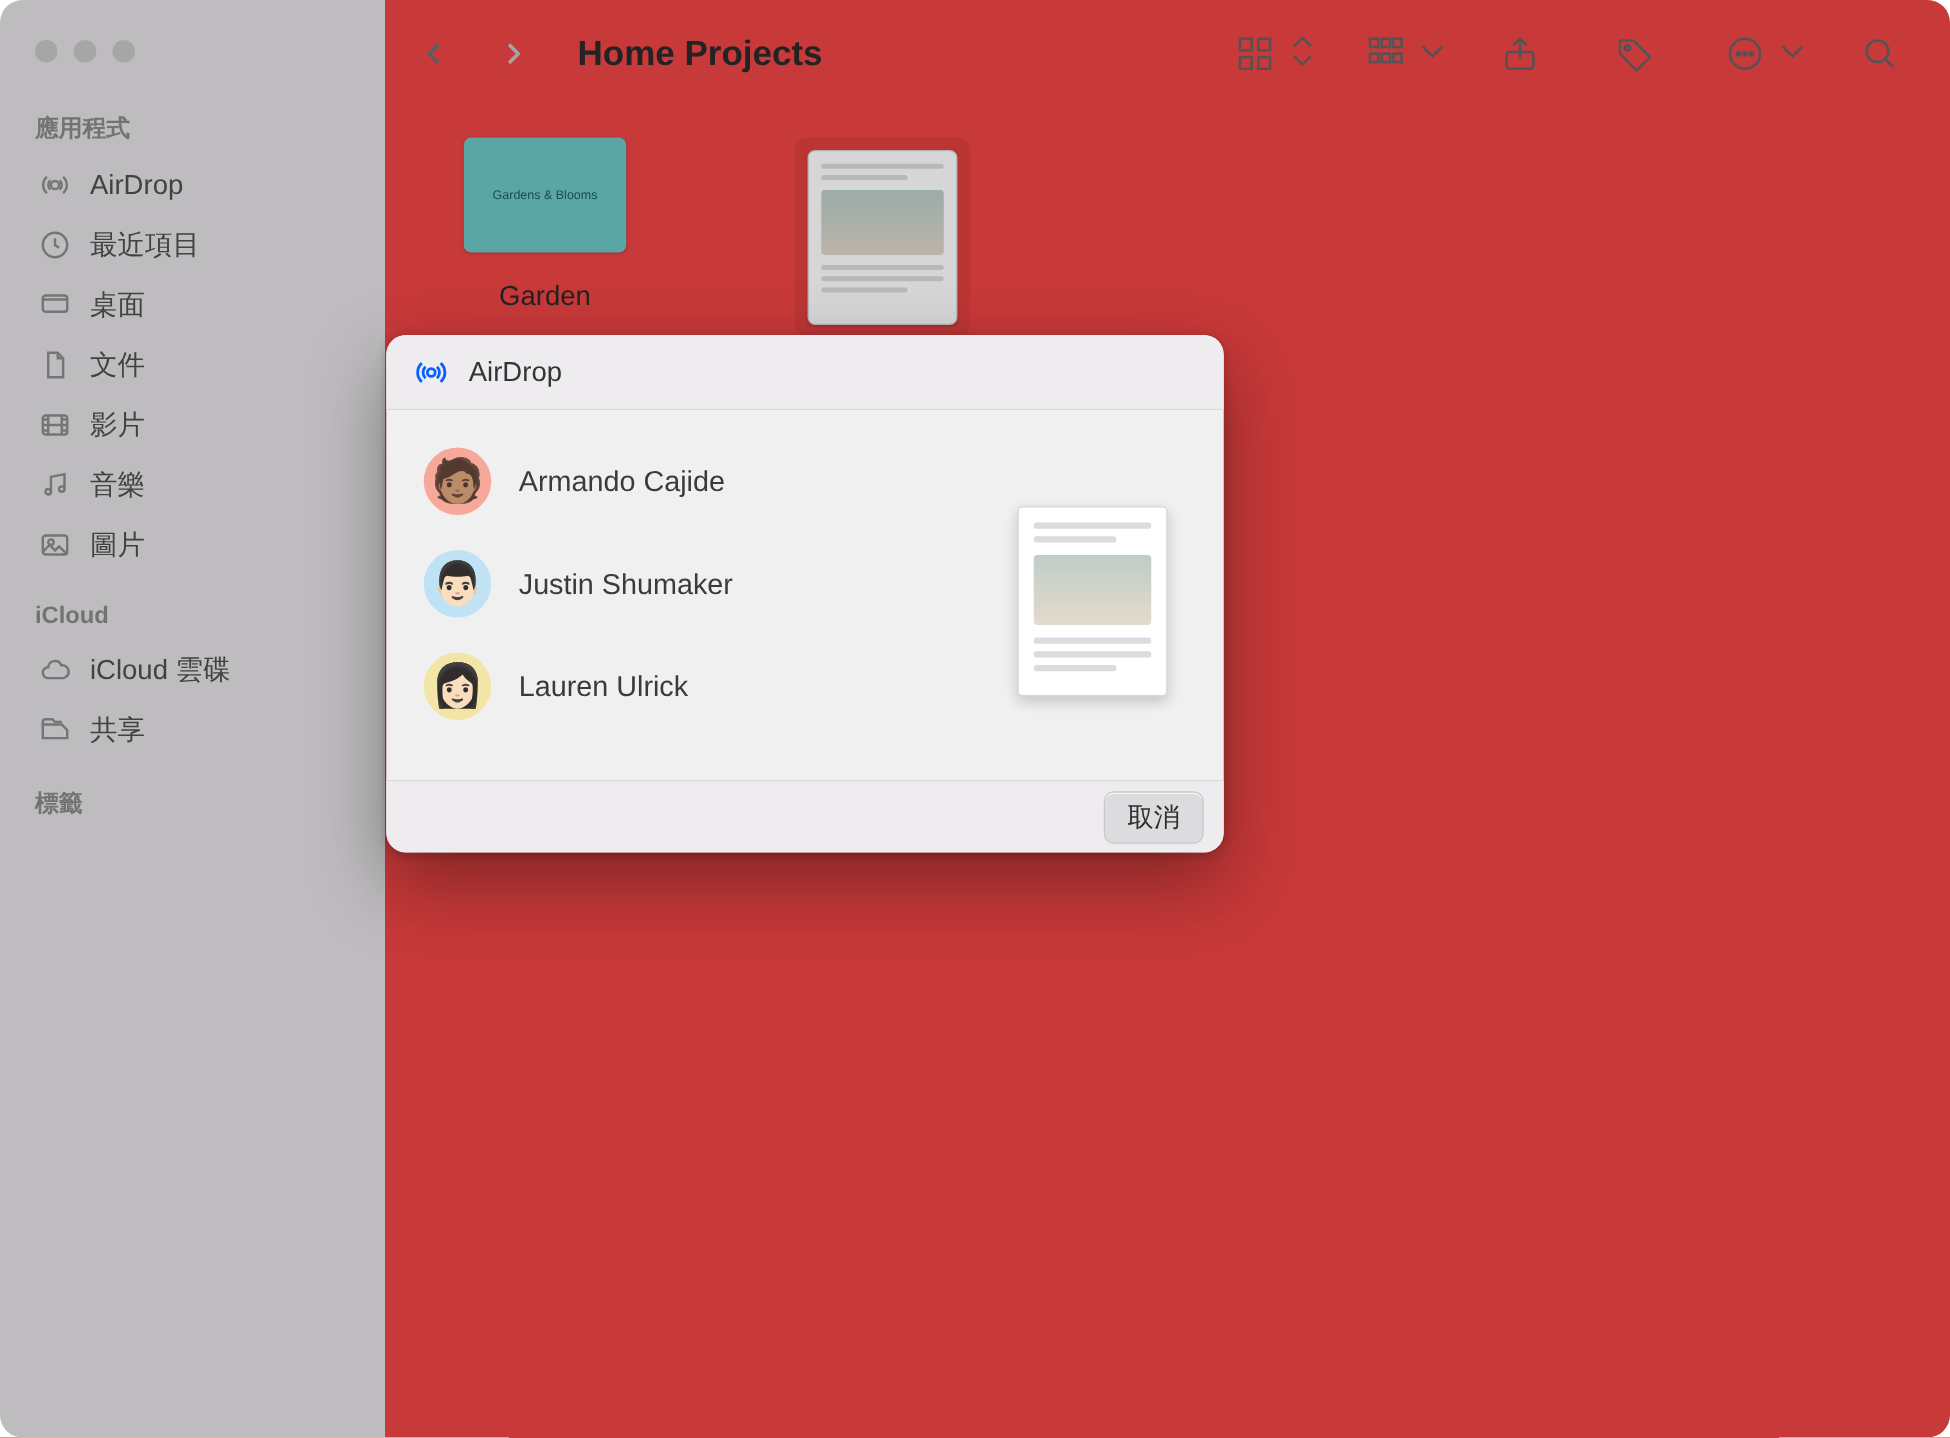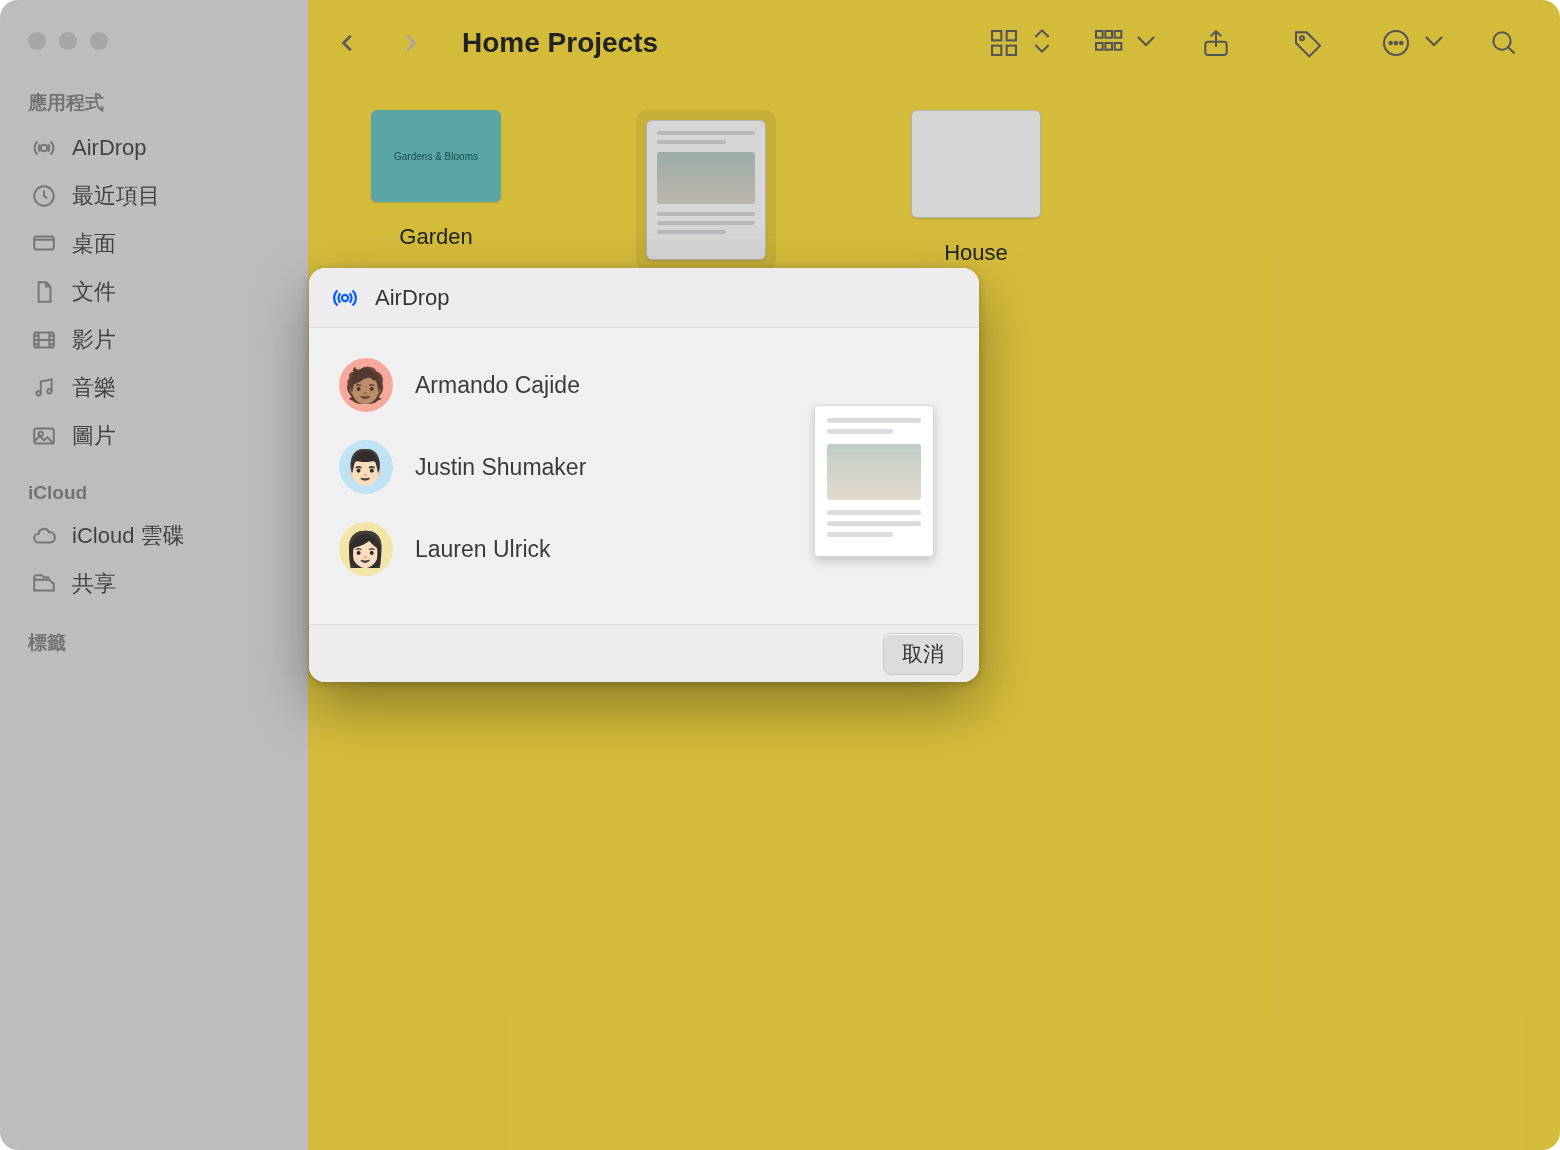--- a/index.html
+++ b/index.html
@@ -56,21 +56,21 @@
     color: #8c8b8d;
     flex-shrink: 0;
   }
   .side-icon svg { width: 26px; height: 26px; stroke: currentColor; fill: none; stroke-width: 1.8; }
 
   
   .main {
     position: absolute;
     left: 308px; top: 0;
     right: 0; height: 100%;
-    background: #fde047;
+    background: #ef4444;
   }
   .toolbar {
     height: 86px;
     display: flex; align-items: center;
     padding: 0 36px 0 18px;
     gap: 18px;
     border-bottom: 0;
   }
   .nav-arrow {
     width: 44px; height: 44px;
@@ -454,31 +454,20 @@
               <div class="tline t2"></div>
               <div class="pic"></div>
               <div class="tline"></div>
               <div class="tline"></div>
               <div class="tline t2"></div>
           </div>
         </div>
         <span class="filelabel">Simple Styling</span>
       </div>
 
-      <div class="fileitem">
-        <div class="thumbwrap">
-          <div class="thumb house">
-              <div></div>
-              <div></div>
-              <div></div>
-              <div></div>
-            </div>
-        </div>
-        <span class="filelabel">House</span>
-      </div>
     </div>
   </main>
 
   <div class="dim-overlay"></div>
 
   <div class="sheet">
     <div class="sheet-header">
       <span class="airdrop-mark">
         <svg viewBox="0 0 24 24">
             <circle cx="12" cy="12" r="2.5"></circle>

